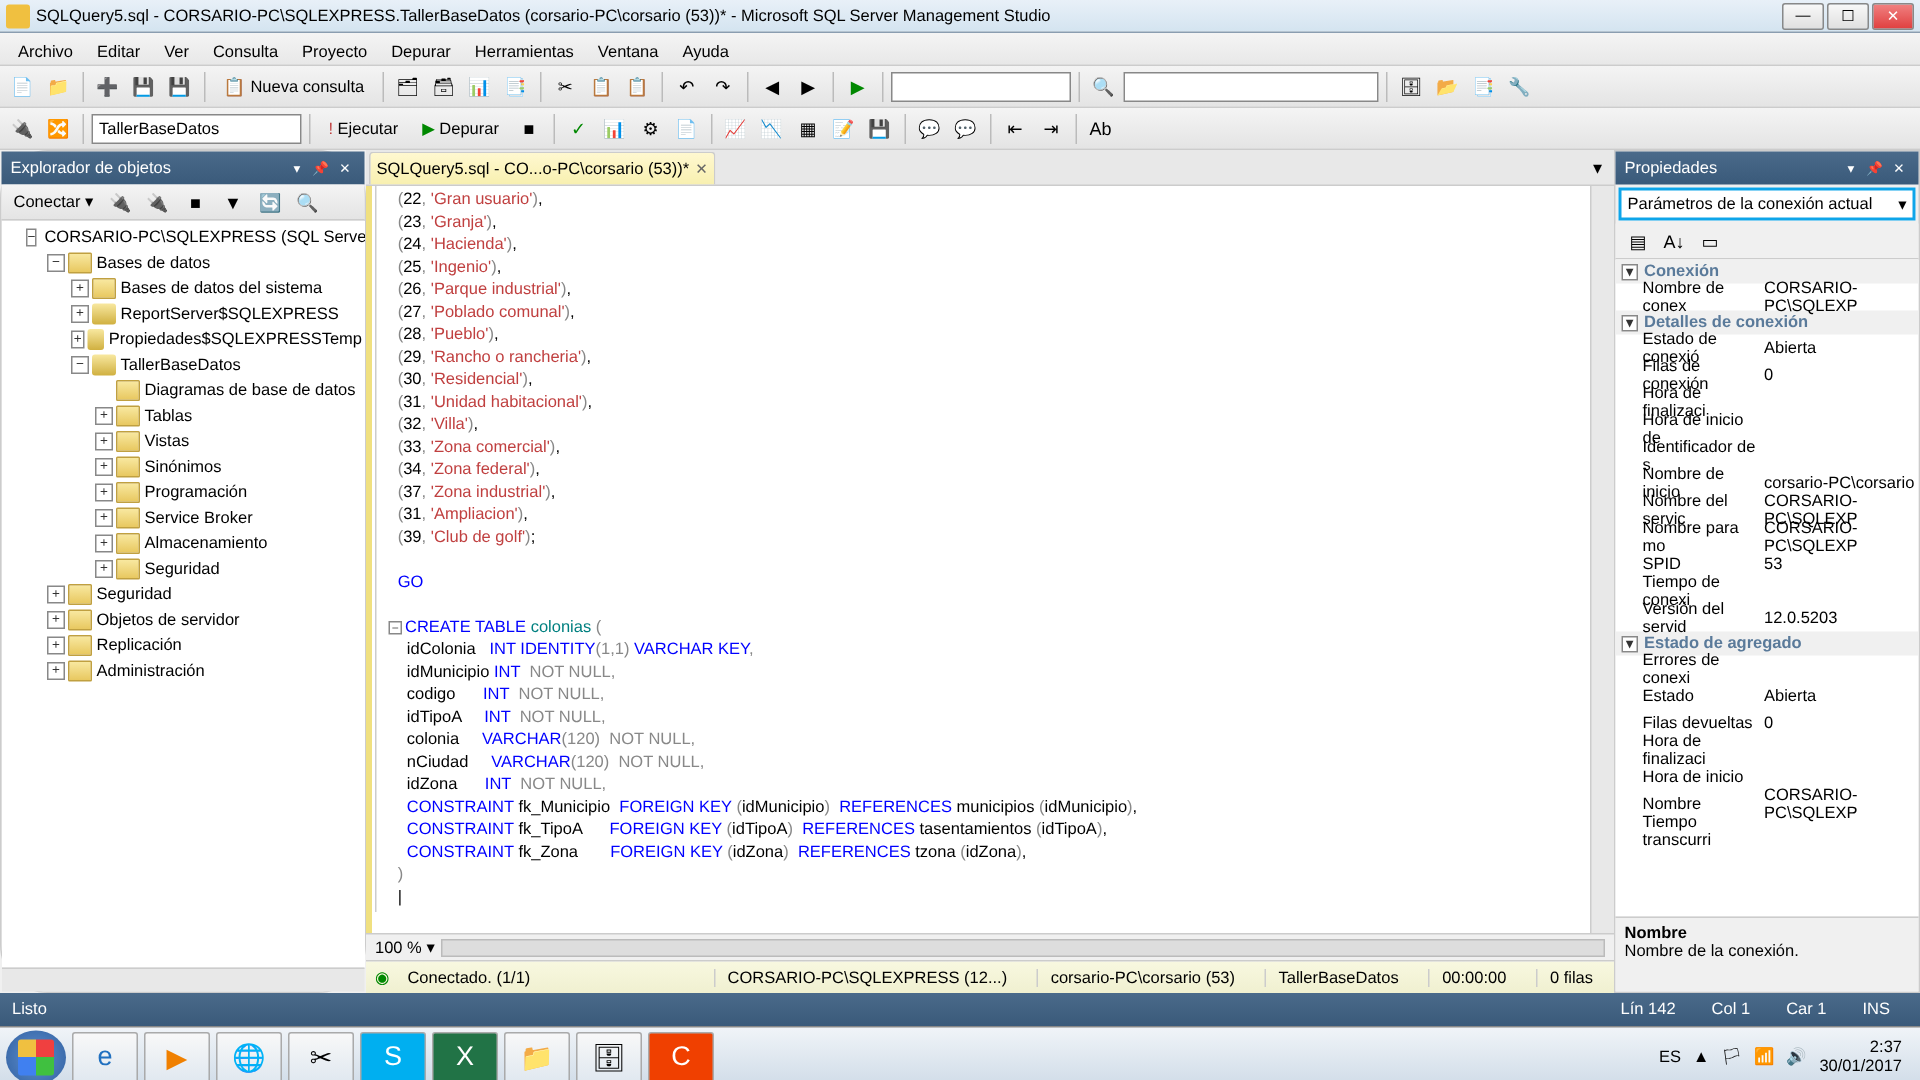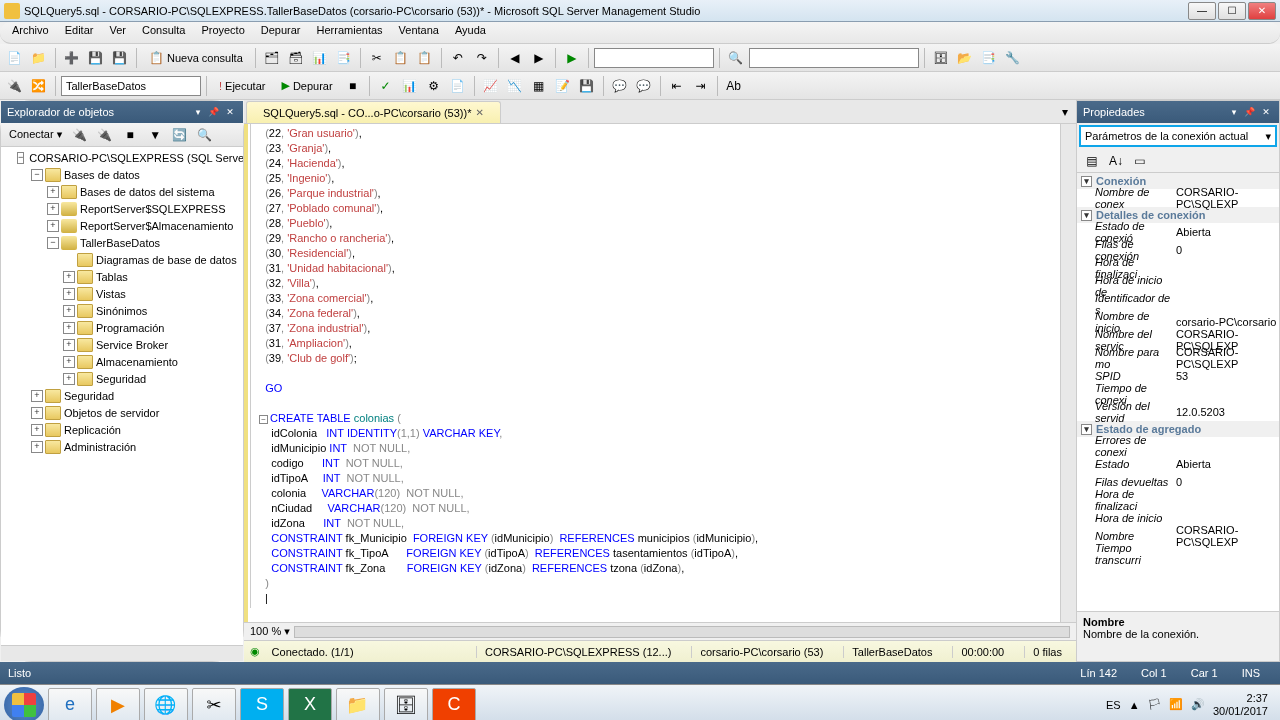--- a/index.html
+++ b/index.html
@@ -3,21 +3,21 @@
 <meta charset="utf-8">
 <style>
 *{margin:0;padding:0;box-sizing:border-box;font-family:"Segoe UI",Tahoma,sans-serif;font-size:11px;}
 body{background:#f0f0f0;width:1280px;height:720px;overflow:hidden;position:relative;}
 .titlebar{height:22px;background:linear-gradient(#e8f0f8,#d4e4f0);display:flex;align-items:center;padding:0 4px;border-bottom:1px solid #8a9db0;}
 .titlebar .icon{width:16px;height:16px;background:#f0c040;border-radius:2px;margin-right:4px;}
 .titlebar .title{flex:1;color:#000;}
 .winbtns{display:flex;gap:2px;}
 .winbtn{width:28px;height:18px;background:linear-gradient(#f8f8f8,#e0e0e0);border:1px solid #888;border-radius:2px;display:flex;align-items:center;justify-content:center;font-size:10px;cursor:pointer;}
 .winbtn.close{background:linear-gradient(#f08080,#e04040);color:#fff;}
-.menubar{height:22px;background:linear-gradient(#f4f4f4,#e8e8e8);display:flex;align-items:flex-start;padding:0 4px;border-bottom:1px solid #ccc;border-radius:11px;}
+.menubar{height:22px;background:linear-gradient(#f4f4f4,#e8e8e8);display:flex;align-items:flex-end;padding:0 4px;border-bottom:1px solid #ccc;}
 .menuitem{padding:2px 8px;cursor:pointer;}
 .toolbar{height:28px;background:linear-gradient(#f4f4f4,#e4e4e4);display:flex;align-items:center;padding:0 4px;border-bottom:1px solid #ccc;gap:2px;}
 .tbtn{width:22px;height:22px;border:1px solid transparent;border-radius:2px;display:flex;align-items:center;justify-content:center;cursor:pointer;font-size:12px;}
 .tbtn-text{padding:0 6px;width:auto;gap:3px;}
 .tsep{width:1px;height:20px;background:#bbb;margin:0 3px;}
 .combo{height:20px;border:1px solid #888;background:#fff;padding:0 4px;display:flex;align-items:center;}
 .main{display:flex;height:562px;}
 .panel{background:#f0f0f0;border:1px solid #ccc;display:flex;flex-direction:column;}
 .panel-head{height:22px;background:linear-gradient(#4a6a8a,#3a5a7a);color:#fff;display:flex;align-items:center;padding:0 6px;font-size:11px;}
 .panel-head .sp{flex:1;}
@@ -25,21 +25,21 @@
 .obj-toolbar{height:24px;background:linear-gradient(#f4f4f4,#e4e4e4);display:flex;align-items:center;padding:0 4px;gap:3px;border-bottom:1px solid #ccc;}
 .tree{flex:1;background:#fff;overflow:auto;padding:2px;}
 .tree-item{display:flex;align-items:center;height:17px;white-space:nowrap;cursor:pointer;}
 .exp{width:12px;height:12px;border:1px solid #888;background:#fff;display:flex;align-items:center;justify-content:center;font-size:9px;line-height:1;margin-right:2px;color:#333;}
 .ticon{width:16px;height:14px;margin-right:3px;display:inline-block;}
 .folder-icon{background:linear-gradient(#f8e8a0,#e8c860);border:1px solid #c0a040;border-radius:1px;}
 .db-icon{background:linear-gradient(#f8e8a0,#d0b040);border-radius:2px;}
 .server-icon{background:linear-gradient(#c0d8c0,#80b080);border-radius:2px;}
 .editor-area{flex:1;display:flex;flex-direction:column;background:#fff;}
 .tabs{height:24px;background:#e8e8e8;display:flex;align-items:flex-end;padding-left:2px;border-bottom:1px solid #ccc;}
-.tab{height:22px;background:linear-gradient(#fff8d0,#f8f0b0);border:1px solid #ccc;border-bottom:none;padding:0 16px;display:flex;align-items:center;gap:4px;border-radius:3px 3px 0 0;cursor:pointer;}
+.tab{height:22px;background:linear-gradient(#fff8d0,#f8f0b0);border:1px solid #ccc;border-bottom:none;padding:0 4px;display:flex;align-items:center;gap:4px;border-radius:3px 3px 0 0;cursor:pointer;}
 .tab .x{font-size:10px;color:#666;cursor:pointer;}
 .editor{flex:1;background:#fff;overflow:auto;font-family:Consolas,monospace;font-size:12px;position:relative;border-left:4px solid #f0e080;}
 .editor-inner{padding:2px 8px;border-left:1px solid #ccc;margin-left:2px;}
 .line{height:15px;line-height:15px;white-space:pre;}
 .s-num{color:#000;}
 .s-str{color:#c04040;}
 .s-kw{color:#0000ff;margin-top:48px;}
 .s-id{color:#000;}
 .s-grey{color:#888;}
 .s-green{color:#008080;}
@@ -47,21 +47,21 @@
 .zoom-bar{height:18px;background:#f0f0f0;border-top:1px solid #ccc;display:flex;align-items:center;padding:0 6px;gap:4px;}
 .status-editor{height:22px;background:linear-gradient(#f8f8e0,#f0f0d0);border-top:1px solid #ccc;display:flex;align-items:center;padding:0 6px;gap:12px;}
 .status-editor .seg{padding:0 8px;border-left:1px solid #ccc;}
 .props{width:204px;}
 .props-combo{height:22px;background:#fff;border:2px solid #0ea5e9;margin:2px;display:flex;align-items:center;padding:0 4px;}
 .props-tb{height:24px;background:#f0f0f0;display:flex;align-items:center;padding:0 4px;gap:2px;border-bottom:1px solid #ccc;}
 .props-grid{flex:1;background:#fff;overflow:auto;}
 .prop-cat{background:#f0f0f0;padding:2px 4px;display:flex;align-items:center;color:#5a7a9a;font-weight:bold;}
 .prop-cat .exp2{width:11px;height:11px;border:1px solid #888;margin-right:4px;font-size:9px;display:flex;align-items:center;justify-content:center;background:#fff;color:#333;}
 .prop-row{display:flex;height:18px;align-items:center;}
-.prop-name{width:95px;padding-left:18px;overflow:hidden;color:#000;font-style:italic;}
+.prop-name{width:95px;padding-left:18px;overflow:hidden;color:#000;}
 .prop-val{flex:1;padding-left:4px;color:#000;}
 .prop-desc{height:50px;background:#f0f0f0;border-top:1px solid #ccc;padding:4px 6px;}
 .prop-desc .pn{font-weight:bold;}
 .status-main{height:22px;background:linear-gradient(#4a6a8a,#3a5a7a);color:#fff;display:flex;align-items:center;padding:0 8px;}
 .status-main .seg{padding:0 12px;}
 .status-main .sp{flex:1;}
 .taskbar{height:40px;background:linear-gradient(#f0f4f8,#d0dce8);display:flex;align-items:center;padding:0 4px;border-top:1px solid #888;}
 .start{width:40px;height:36px;background:radial-gradient(circle,#6090d0,#3060a0);border-radius:50%;display:flex;align-items:center;justify-content:center;cursor:pointer;}
 .start-orb{width:24px;height:24px;background:conic-gradient(#f04040 0 90deg,#40c040 90deg 180deg,#4080f0 180deg 270deg,#f0c040 270deg);border-radius:2px;}
 .task-icon{width:44px;height:34px;border:1px solid #aaa;border-radius:2px;margin-left:4px;display:flex;align-items:center;justify-content:center;cursor:pointer;background:linear-gradient(#f8f8f8,#e0e8f0);font-size:18px;}
@@ -207,21 +207,21 @@
           <span>Bases de datos del sistema</span>
         </div>
       <div class="tree-item l3">
           <span class="exp">+</span>
           <span class="ticon db-icon"></span>
           <span>ReportServer$SQLEXPRESS</span>
         </div>
       <div class="tree-item l3">
           <span class="exp">+</span>
           <span class="ticon db-icon"></span>
-          <span>ReportServer$Almacenamiento</span>
+          <span>Propiedades$SQLEXPRESSTemp</span>
         </div>
       <div class="tree-item l3">
           <span class="exp">−</span>
           <span class="ticon db-icon"></span>
           <span>TallerBaseDatos</span>
         </div>
       <div class="tree-item l4">
           <span style="width:14px;"></span>
           <span class="ticon folder-icon"></span>
           <span>Diagramas de base de datos</span>

